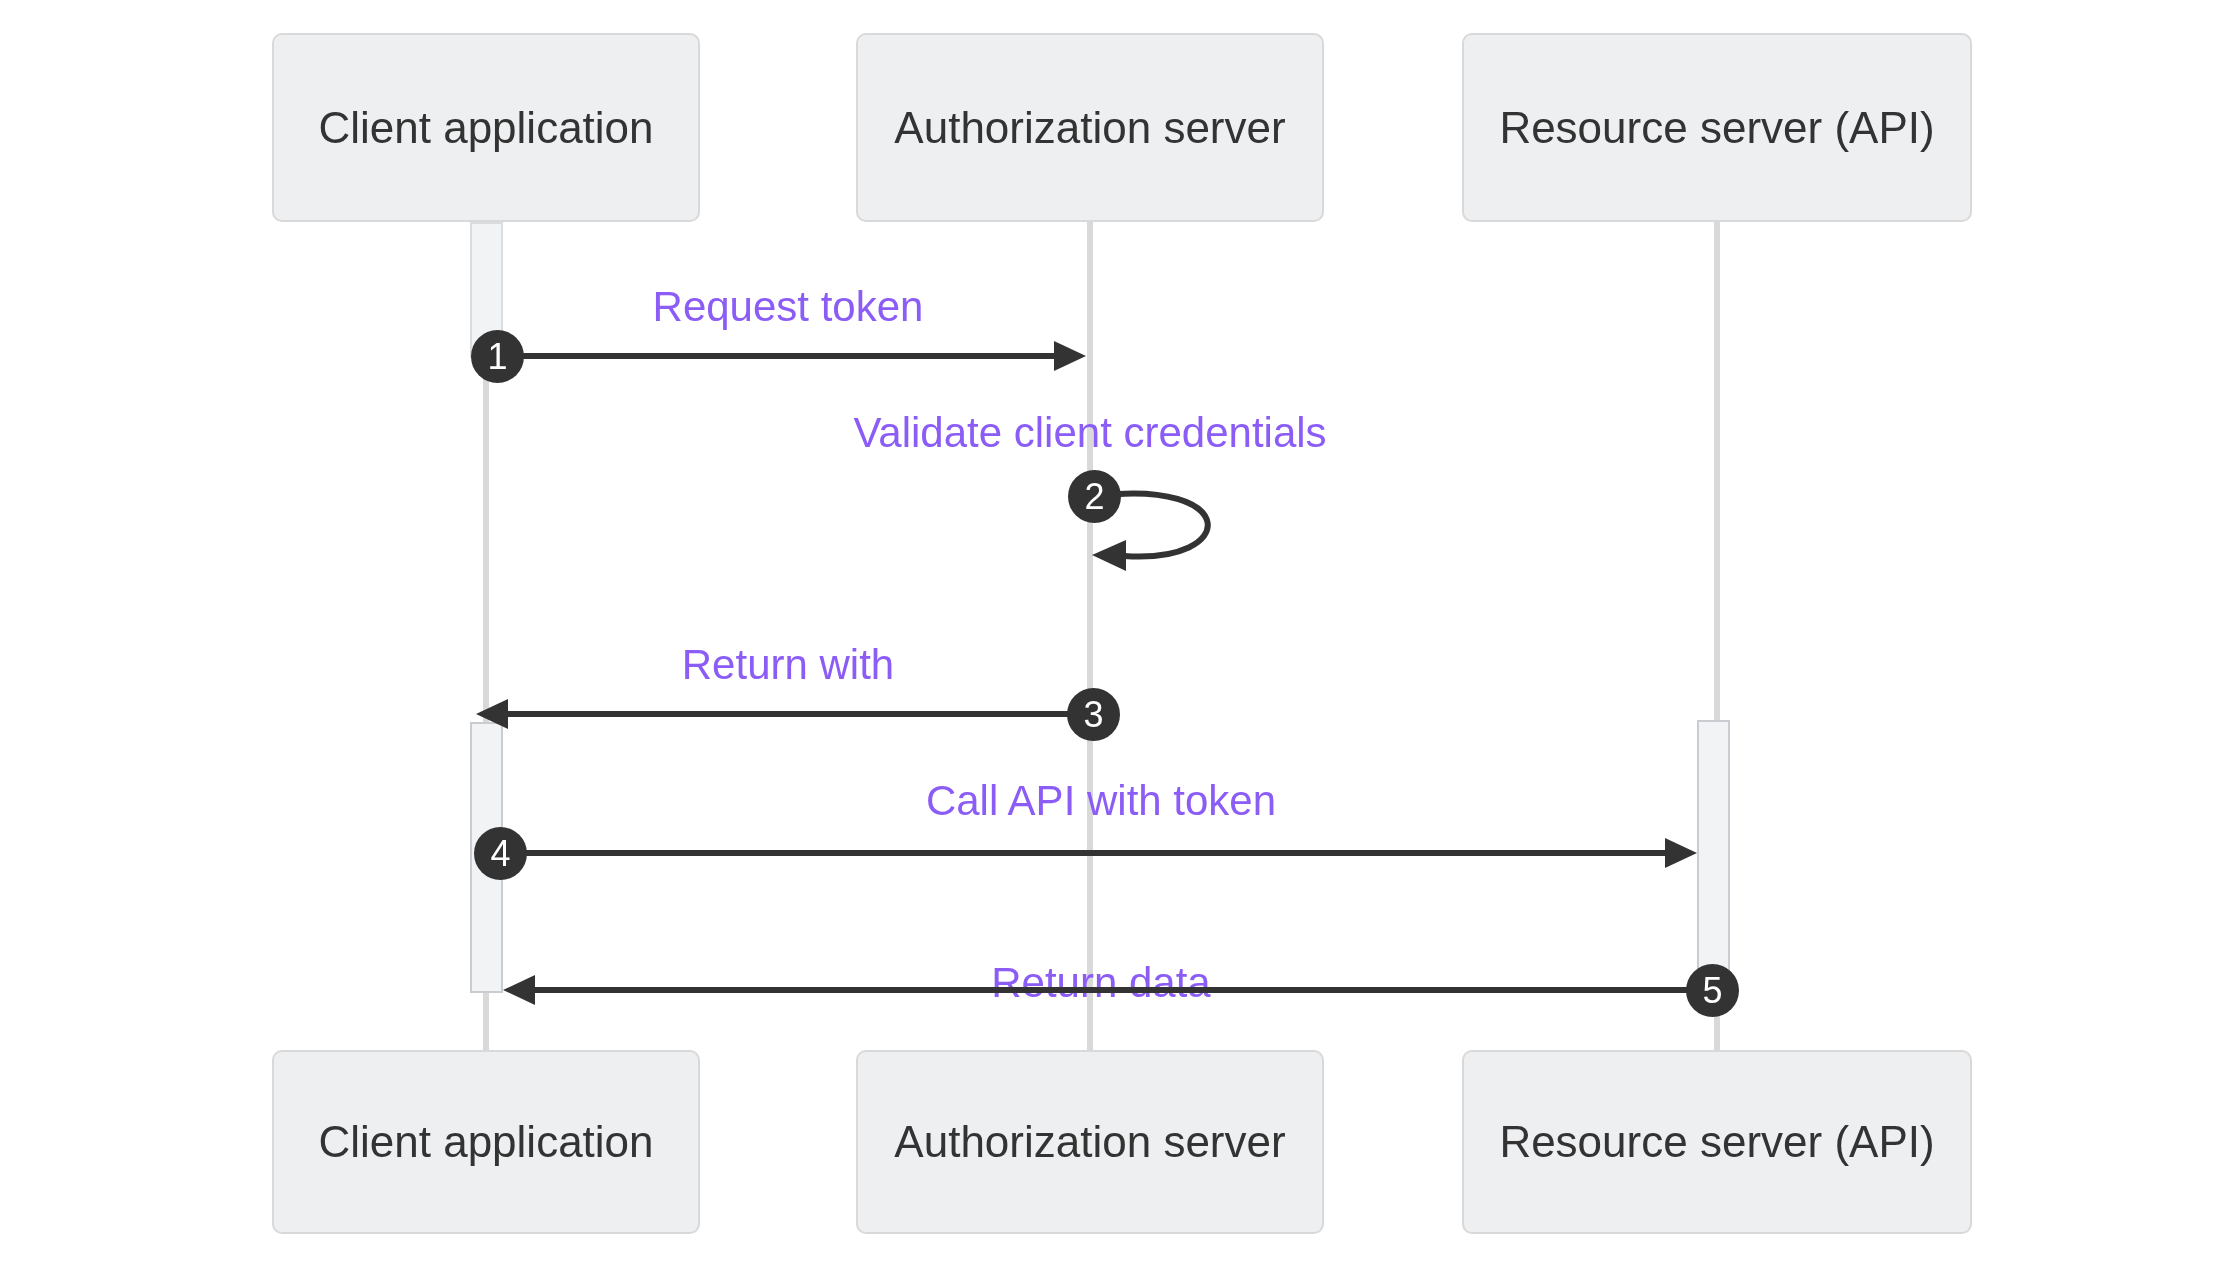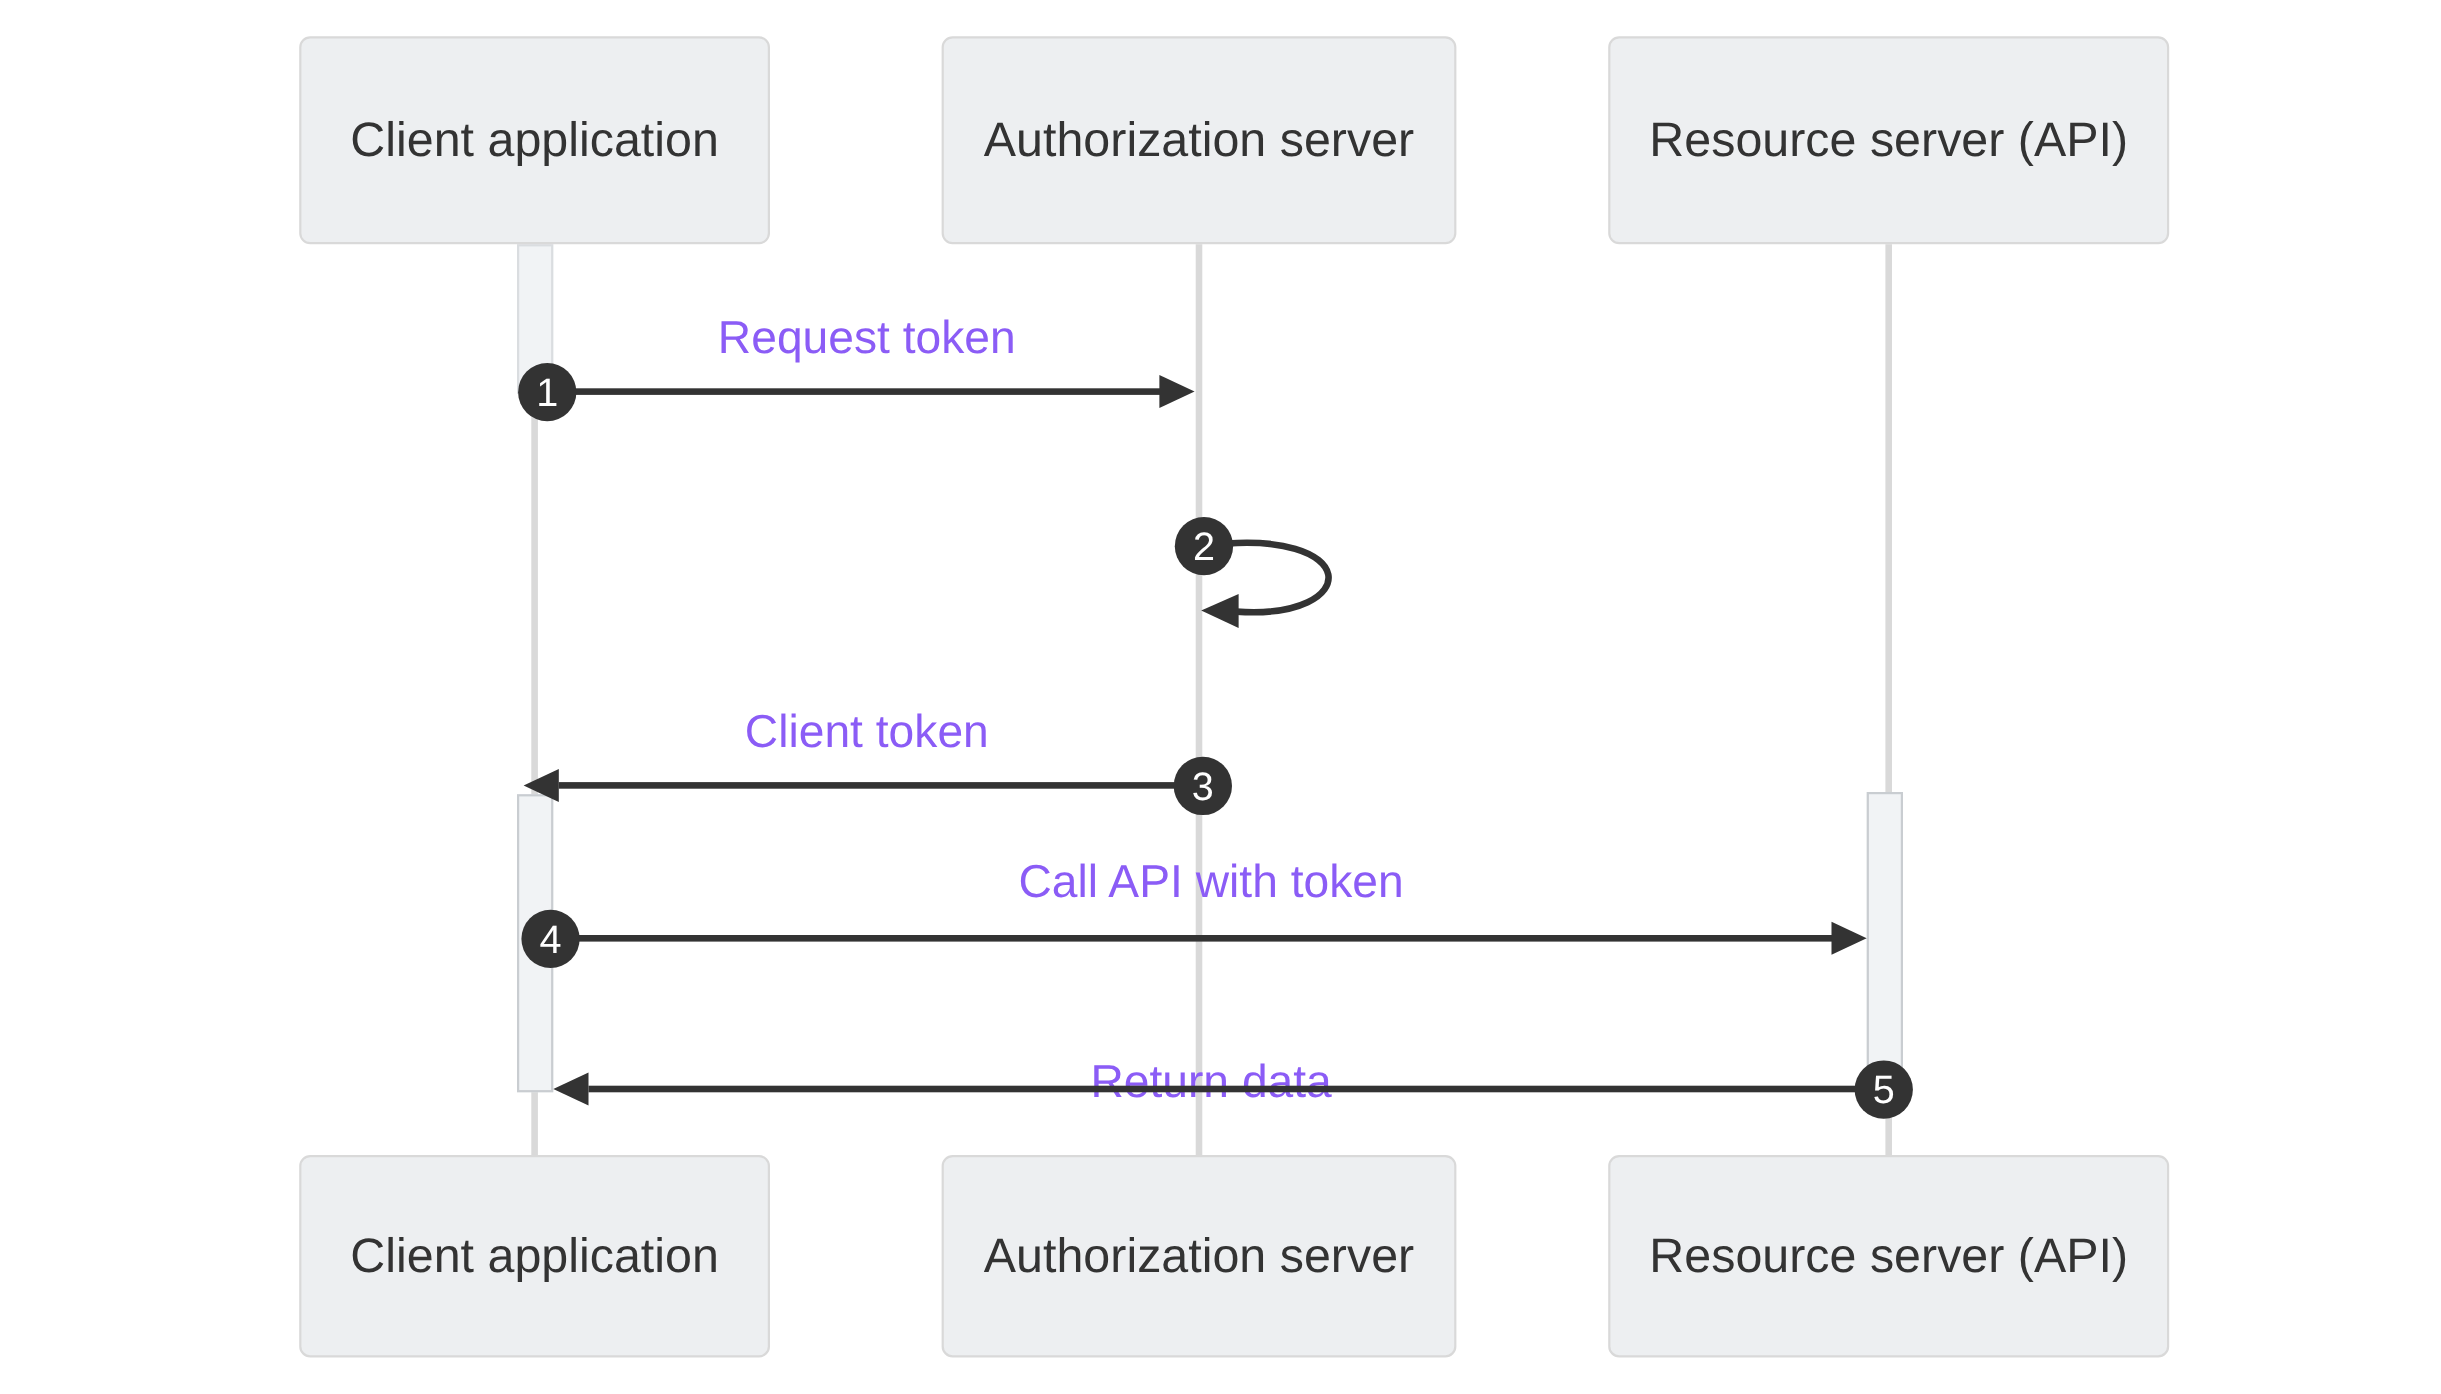--- a/index.html
+++ b/index.html
@@ -62,29 +62,30 @@
     <span>Resource server (API)</span>
   </div>
 
   <div class="msg-label" style="left:438px;top:282px;">Request token</div>
   <div class="msg-line" style="left:498px;top:353px;width:560px;"></div>
   <div class="arrowhead right" style="left:1054px;top:341px;"></div>
   <div class="seq-num" style="left:471px;top:330px;">
     <span>1</span>
   </div>
 
+  <div class="msg-label" style="left:740px;top:408px;">Validate client credentials</div>
   <svg class="loop-svg" style="left:1090px;top:476px;" width="170" height="100" viewBox="0 0 170 100">
     <path d="M 6 20 C 150 2, 150 88, 34 80" fill="none" stroke="#333333" stroke-width="6"></path>
     <polygon points="36,64 36,95 2,79" fill="#333333"></polygon>
   </svg>
   <div class="seq-num" style="left:1068px;top:470px;">
     <span>2</span>
   </div>
 
-  <div class="msg-label" style="left:438px;top:640px;">Client token</div>
+  <div class="msg-label" style="left:438px;top:640px;">Return with</div>
   <div class="arrowhead left" style="left:476px;top:699px;"></div>
   <div class="msg-line" style="left:508px;top:711px;width:582px;"></div>
   <div class="seq-num" style="left:1067px;top:688px;">
     <span>3</span>
   </div>
 
   <div class="msg-label" style="left:751px;top:776px;">Call API with token</div>
   <div class="msg-line" style="left:500px;top:850px;width:1168px;"></div>
   <div class="arrowhead right" style="left:1665px;top:838px;"></div>
   <div class="seq-num" style="left:474px;top:827px;">

